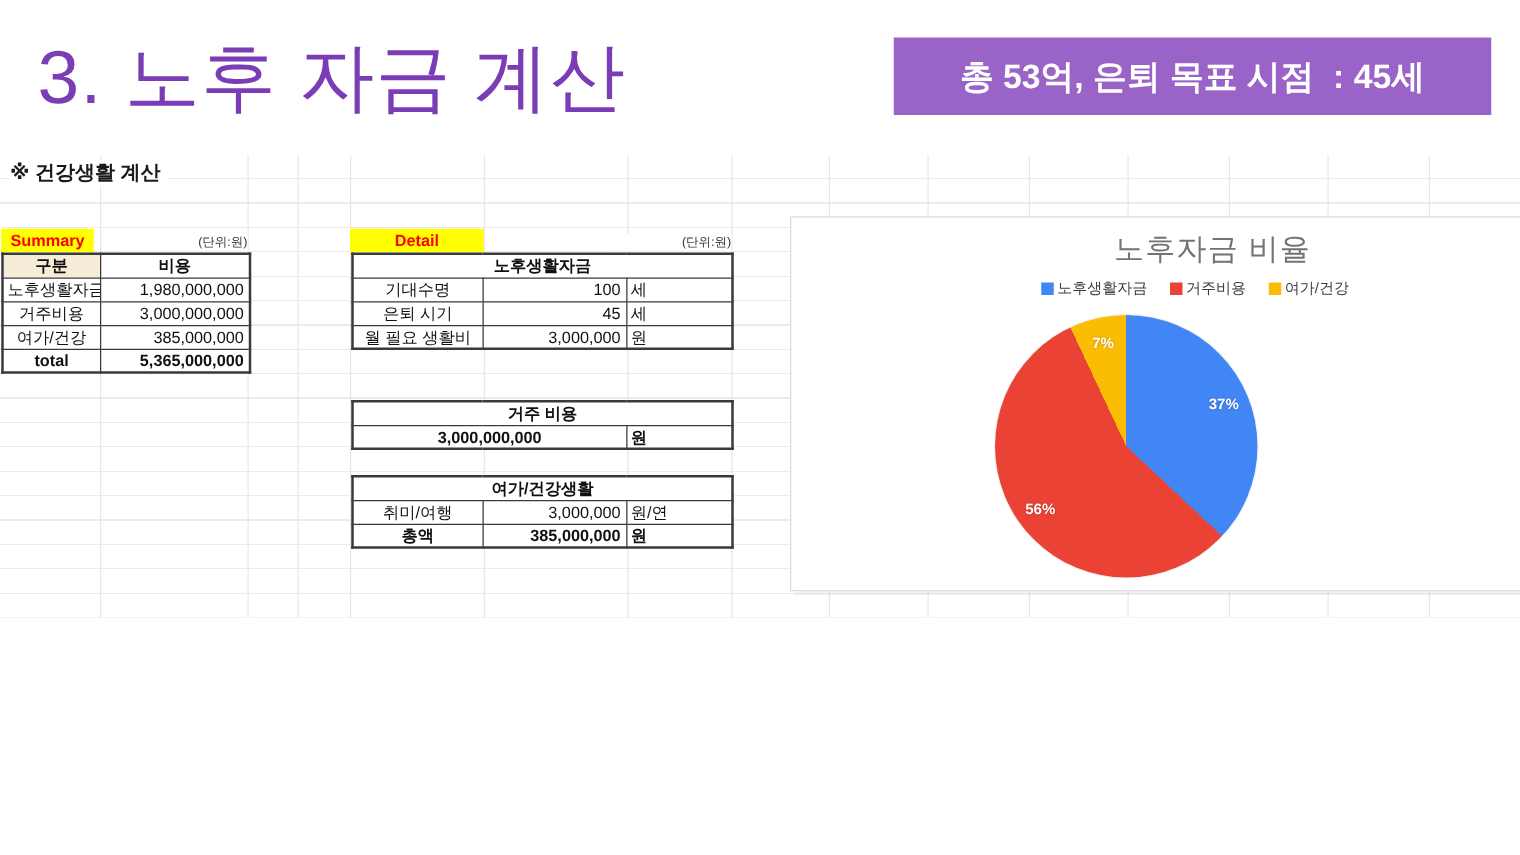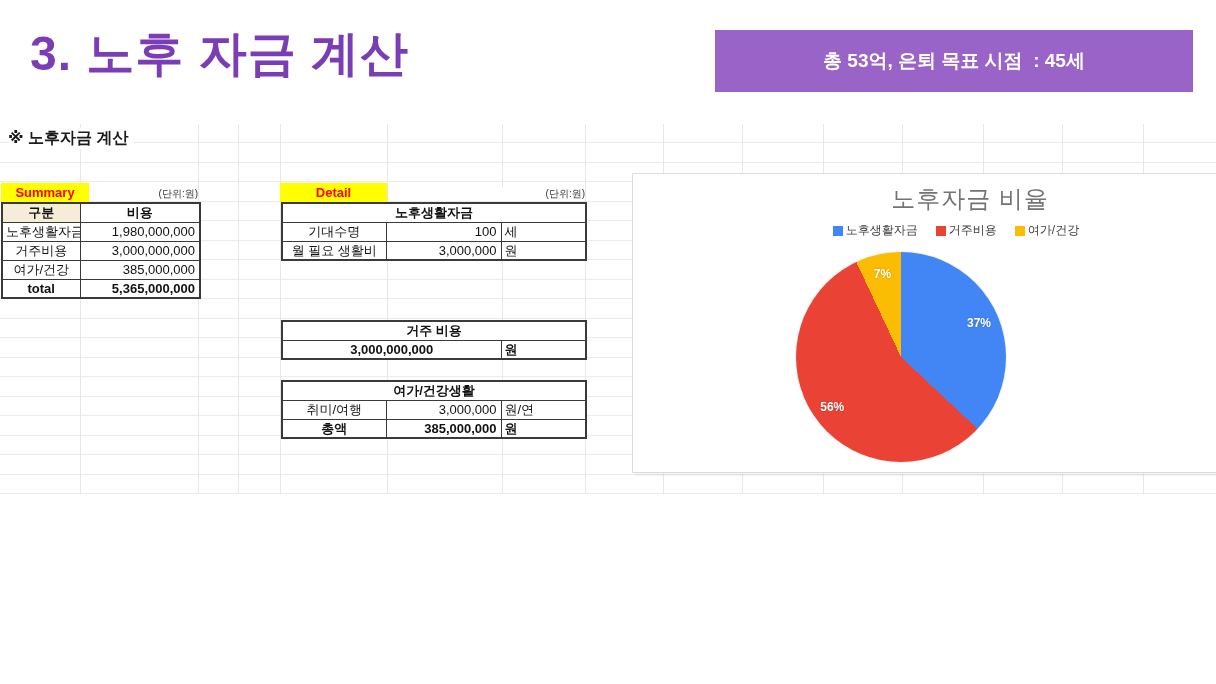--- a/index.html
+++ b/index.html
@@ -2,25 +2,25 @@
 <html><head>
 <meta charset="utf-8">
 <style>
   * { margin:0; padding:0; box-sizing:border-box; }
   body { background:#ffffff; font-family:"Liberation Sans","DejaVu Sans",sans-serif; }
   .slide { position:relative; width:1216px; height:684px; background:#ffffff; overflow:hidden; }
 
   
   .slide-title {
     position:absolute; left:30px; top:22px;
-    font-size:48px; letter-spacing:1px; color:#7A3DB5; font-weight:700;
+    font-size:60px; letter-spacing:1px; color:#7A3DB5; font-weight:400;
   }
   .badge {
     position:absolute; left:715px; top:30px; width:478px; height:62px;
-    background:#9A63C8; color:#ffffff; font-size:19px; font-weight:bold;
+    background:#9A63C8; color:#ffffff; font-size:27px; font-weight:bold;
     display:flex; align-items:center; justify-content:center; white-space:pre;
   }
 
   
   .sheet {
     position:absolute; left:0; top:124px; width:1216px; height:370px;
     background-image:repeating-linear-gradient(to bottom,
       transparent 0px, transparent 18.5px, #ebebeb 18.5px, #ebebeb 19.5px);
   }
   .vline { position:absolute; top:0; width:1px; height:370px; background:#e7e7e7; }
@@ -81,23 +81,23 @@
     <div class="vline" style="left:502px"></div>
     <div class="vline" style="left:585px"></div>
     <div class="vline" style="left:663px"></div>
     <div class="vline" style="left:742px"></div>
     <div class="vline" style="left:823px"></div>
     <div class="vline" style="left:902px"></div>
     <div class="vline" style="left:983px"></div>
     <div class="vline" style="left:1062px"></div>
     <div class="vline" style="left:1143px"></div>
 
-    <div class="section-heading">※ 노후자금 계산</div>
-
-    <div class="yellow-label" style="left:1px; top:59px; width:88px;">Summary</div>
+    <div class="section-heading">※ 건강생활 계산</div>
+
+    <div class="yellow-label" style="left:1px; top:59px; width:74px;">Summary</div>
     <div class="unit-note" style="left:98px; top:63px; width:100px;">(단위:원)</div>
 
     <table class="tbl" style="left:1px; top:78px; width:198px;">
       <colgroup>
           <col style="width:78px">
           <col style="width:120px">
         </colgroup>
       <tbody>
           <tr>
         <th class="beige">구분</th>
@@ -131,20 +131,25 @@
           <col style="width:115px">
           <col style="width:85px">
         </colgroup>
       <tbody>
           <tr>
         <th colspan="3">노후생활자금</th>
       </tr>
       <tr>
         <td class="c">기대수명</td>
         <td class="r">100</td>
+        <td class="l">세</td>
+      </tr>
+      <tr>
+        <td class="c">은퇴 시기</td>
+        <td class="r">45</td>
         <td class="l">세</td>
       </tr>
       <tr>
         <td class="c">월 필요 생활비</td>
         <td class="r">3,000,000</td>
         <td class="l">원</td>
       </tr>
     </tbody>
       </table>
 

